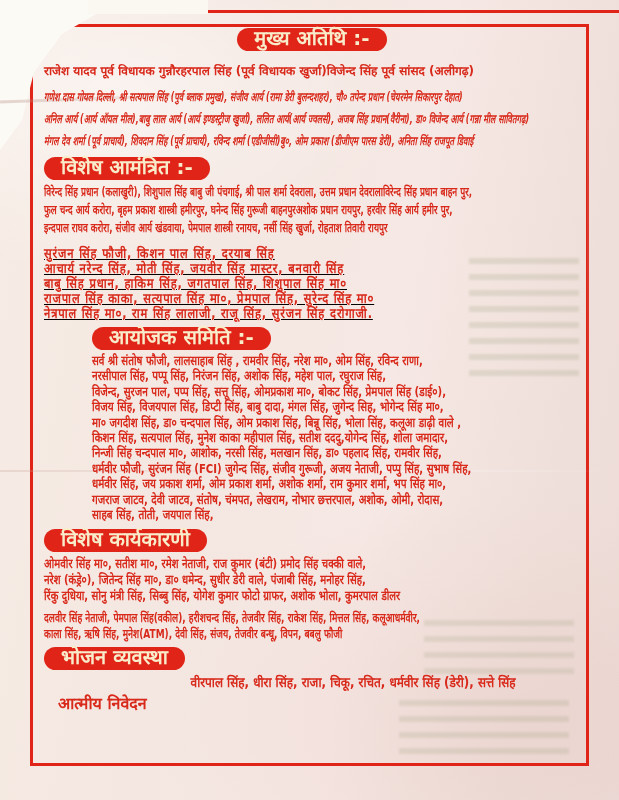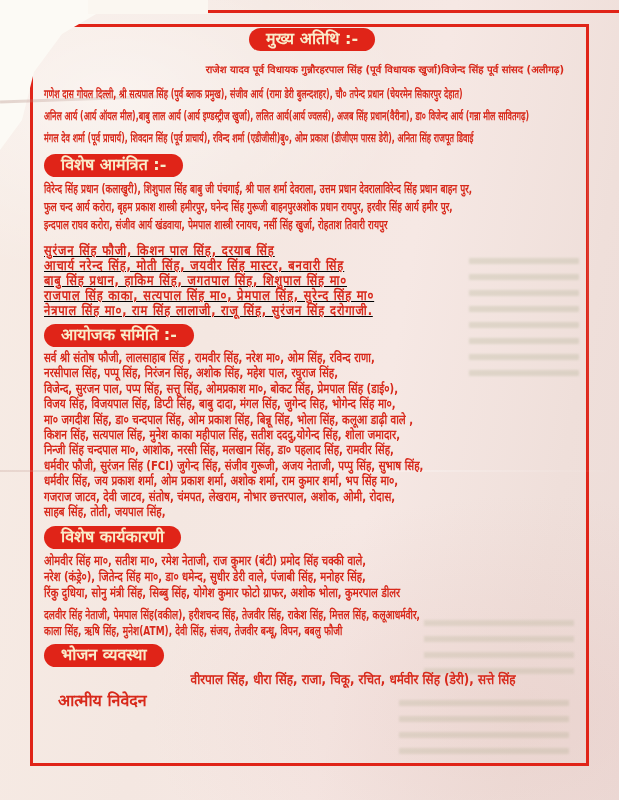--- a/index.html
+++ b/index.html
@@ -29,46 +29,46 @@
   .topline{position:absolute;left:40px;top:10px;right:0;height:3px;background:#e02418;}
   .frame{position:absolute;left:30px;top:24px;width:559px;height:742px;border:3px solid #e02418;box-sizing:border-box;}
   
   .tear{position:absolute;left:0;top:0;width:150px;height:170px;background:#fcfaf5;
     clip-path:polygon(0 0,120px 0,62px 34px,34px 72px,22px 120px,0 150px);}
   .tear2{position:absolute;left:88px;top:0;width:120px;height:14px;background:#fbf7f1;}
   
   .content{position:absolute;left:44px;top:28px;width:536px;}
   .pill{
     display:inline-block;background:#e02418;color:#f9ecca;
-    font-weight:bold;font-size:16px;line-height:17px;
+    font-weight:bold;font-size:20px;line-height:17px;
     padding:2px 17px 4px;border-radius:14px;white-space:nowrap;
   }
   .pill-row{margin:0;}
   .center{text-align:center;}
   .guests{
-    display:flex;justify-content:flex-end;
-    font-size:10px;font-weight:bold;color:#d8291b;
+    display:flex;justify-content:flex-start;
+    font-size:12px;font-weight:bold;color:#d8291b;
     margin:11px 16px 0 0;white-space:nowrap;
   }
   .line{
     margin:0;color:#d8291b;font-weight:bold;white-space:nowrap;
     transform-origin:left center;
   }
   
   .sec{margin:0;}
   .sec-vip{margin-top:7px;}
-  .sec-vip .lines{margin-top:5px;}
+  .sec-vip .lines{margin-top:5px;font-style:italic;}
   .sec-vip .line{font-size:12px;line-height:22px;transform:scaleX(.66);}
   .sec-inv{margin-top:5px;}
   .sec-inv .lines{margin-top:3px;}
   .sec-inv .line{font-size:12.5px;line-height:18px;transform:scaleX(.70);}
   .sec-swagat{margin-top:9px;}
   .sec-swagat .lines{margin-top:4px;text-decoration:underline;}
   .sec-swagat .line{font-size:13.5px;line-height:15px;letter-spacing:1px;transform:scaleX(.84);}
-  .sec-ayojak{margin-top:6px;}
+  .sec-ayojak{margin-top:6px;margin-left:48px;}
   .sec-ayojak .lines{margin-top:3px;}
   .sec-ayojak .line{font-size:13px;line-height:15.4px;transform:scaleX(.78);}
   .sec-karya{margin-top:7px;}
   .sec-karya .lines{margin-top:4px;}
   .sec-karya .line{font-size:13px;line-height:16px;transform:scaleX(.77);}
   .sec-yagya{margin-top:6px;}
   .sec-yagya .lines{margin-top:4px;}
   .sec-yagya .line{font-size:12.5px;line-height:15.5px;transform:scaleX(.72);}
   .sec-bhojan{margin-top:6px;}
   .sec-bhojan .lines{margin-top:4px;text-align:right;}

